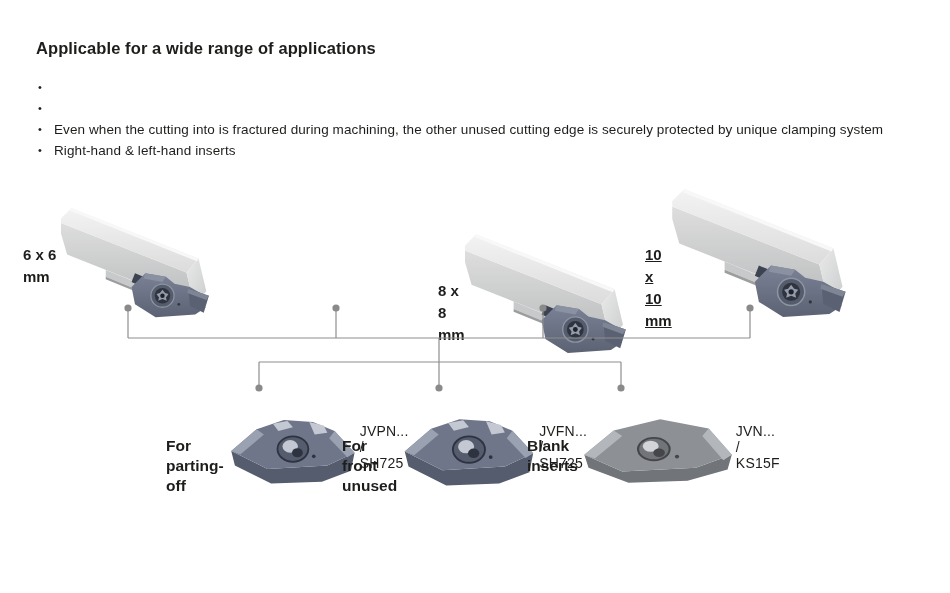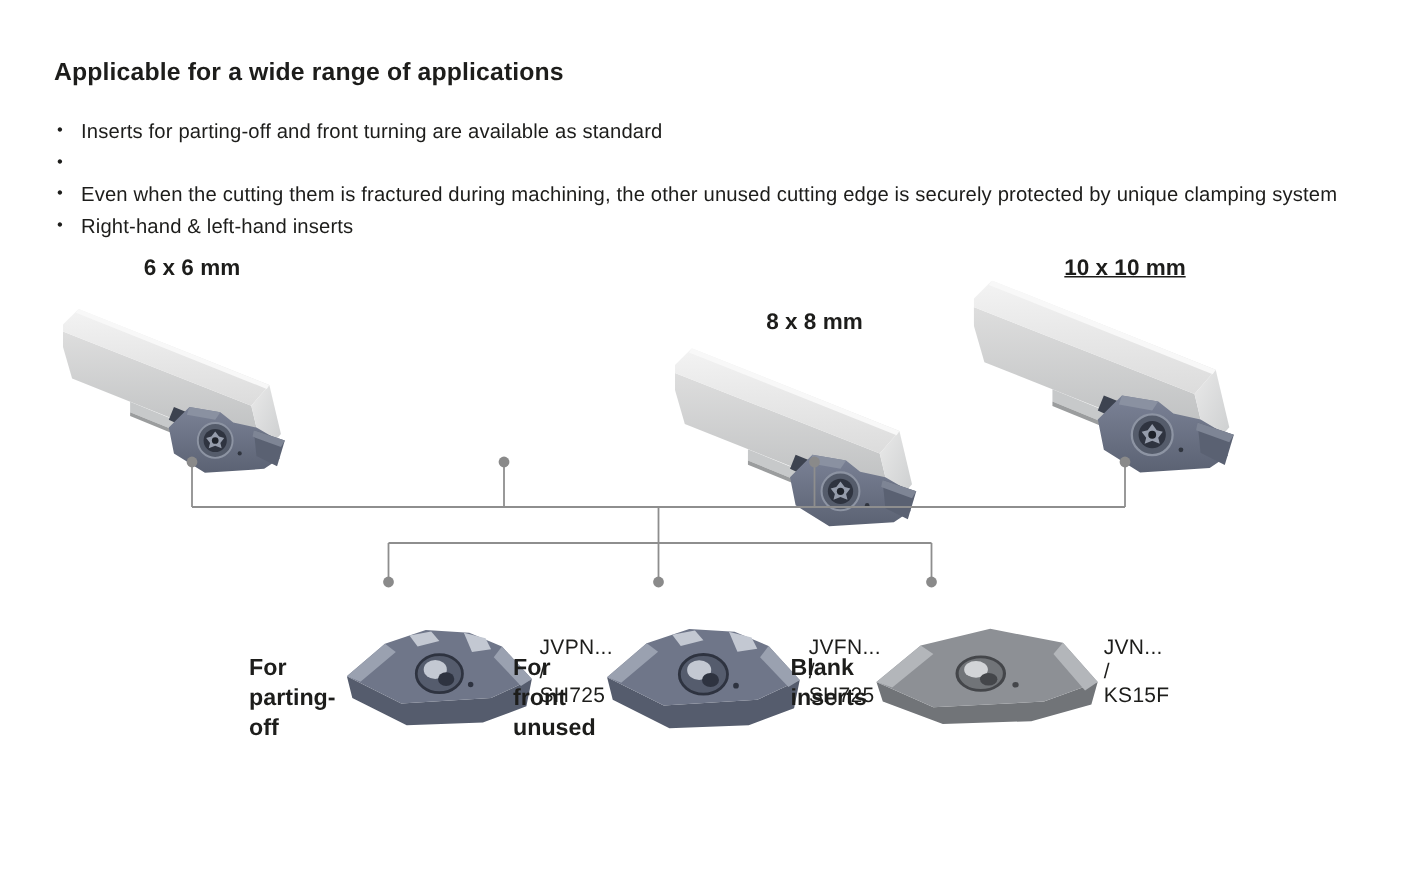--- a/index.html
+++ b/index.html
@@ -5,21 +5,21 @@
   html,body{margin:0;padding:0;background:#ffffff;}
   body{font-family:"Liberation Sans", sans-serif; color:#1d1d1b;}
   .page{position:relative;width:950px;height:511px;background:#fff;overflow:hidden;}
 
   .title{position:absolute;left:36px;top:28px;font-size:16.5px;font-weight:bold;letter-spacing:.1px;}
 
   .bullets{position:absolute;left:38px;top:77px;margin:0;padding:0;list-style:none;}
   .bullets li{display:flex;align-items:flex-start;font-size:13.5px;line-height:21px;letter-spacing:.1px;}
   .bullets .dot{width:16px;flex:0 0 16px;font-size:11px;line-height:21px;text-align:left;}
 
-  .holder-cell{position:absolute;top:168px;width:210px;height:150px;display:flex;flex-direction:column;align-items:center;}
+  .holder-cell{position:absolute;top:180px;width:210px;height:150px;display:flex;flex-direction:row;align-items:center;}
   .holder-cell .size-label{font-size:15px;font-weight:bold;height:22px;line-height:22px;}
   .holder-cell .fig{height:126px;display:flex;align-items:flex-end;justify-content:center;}
   .hc0{left:23px;}  .hc1{left:231px;}  .hc2{left:438px;margin-top:36px;}  .hc3{left:645px;text-decoration:underline;}
 
   .connector{position:absolute;left:0;top:300px;}
 
   .insert-cell{position:absolute;top:398px;width:190px;display:flex;flex-direction:row;align-items:center;}
   .ic0{left:166px;} .ic1{left:342px;} .ic2{left:527px;}
   .insert-cell .type-label{font-size:15.5px;font-weight:bold;height:20px;line-height:20px;}
   .insert-cell .fig{margin-top:8px;height:88px;display:flex;align-items:center;justify-content:center;}
@@ -98,28 +98,27 @@
   </defs>
 </svg>
 
 <div class="page">
 
   <h1 class="title">Applicable for a wide range of applications</h1>
 
   <ul class="bullets">
     <li>
       <span class="dot">•</span>
-      <span>Inserts for parting-off and front turning are available as standard</span>
-    </li>
-    <li>
-      <span class="dot">•</span>
-    </li>
-    <li>
-      <span class="dot">•</span>
-      <span>Even when the cutting them is fractured during machining, the other unused cutting edge is securely protected by unique clamping system</span>
+    </li>
+    <li>
+      <span class="dot">•</span>
+    </li>
+    <li>
+      <span class="dot">•</span>
+      <span>Even when the cutting into is fractured during machining, the other unused cutting edge is securely protected by unique clamping system</span>
     </li>
     <li>
       <span class="dot">•</span>
       <span>Right-hand &amp; left-hand inserts</span>
     </li>
   </ul>
 
   <div class="holder-cell hc0">
     <div class="size-label">6 x 6 mm</div>
     <div class="fig">

